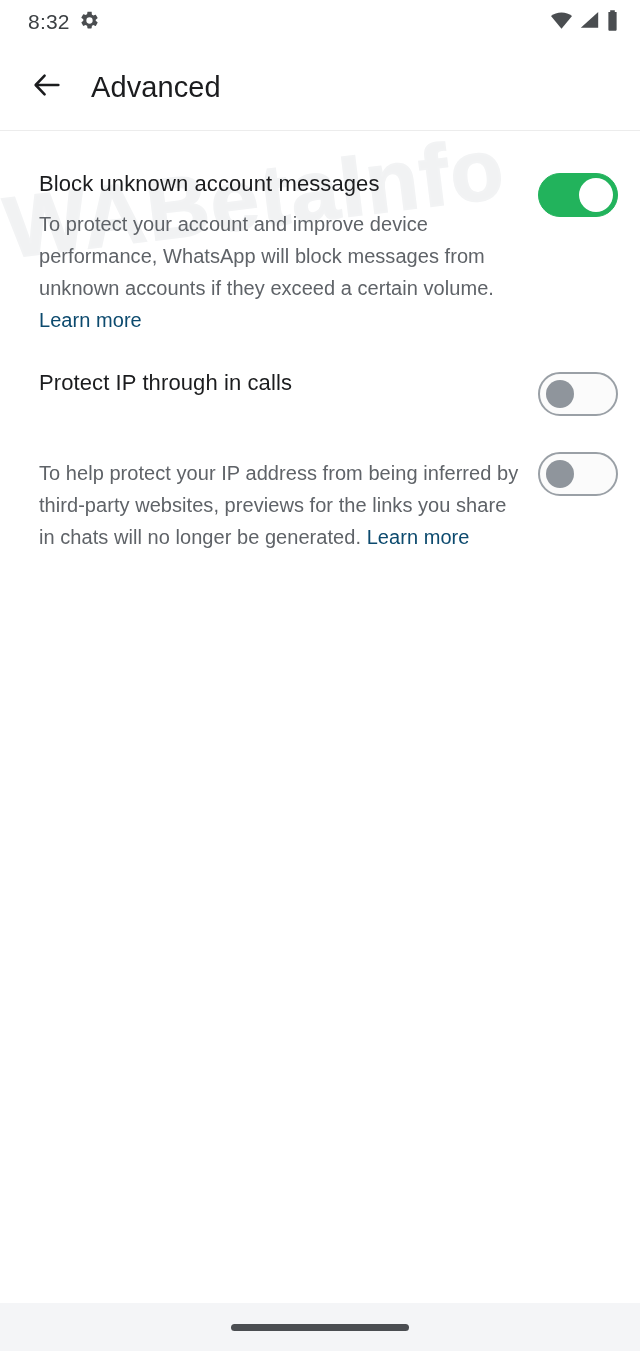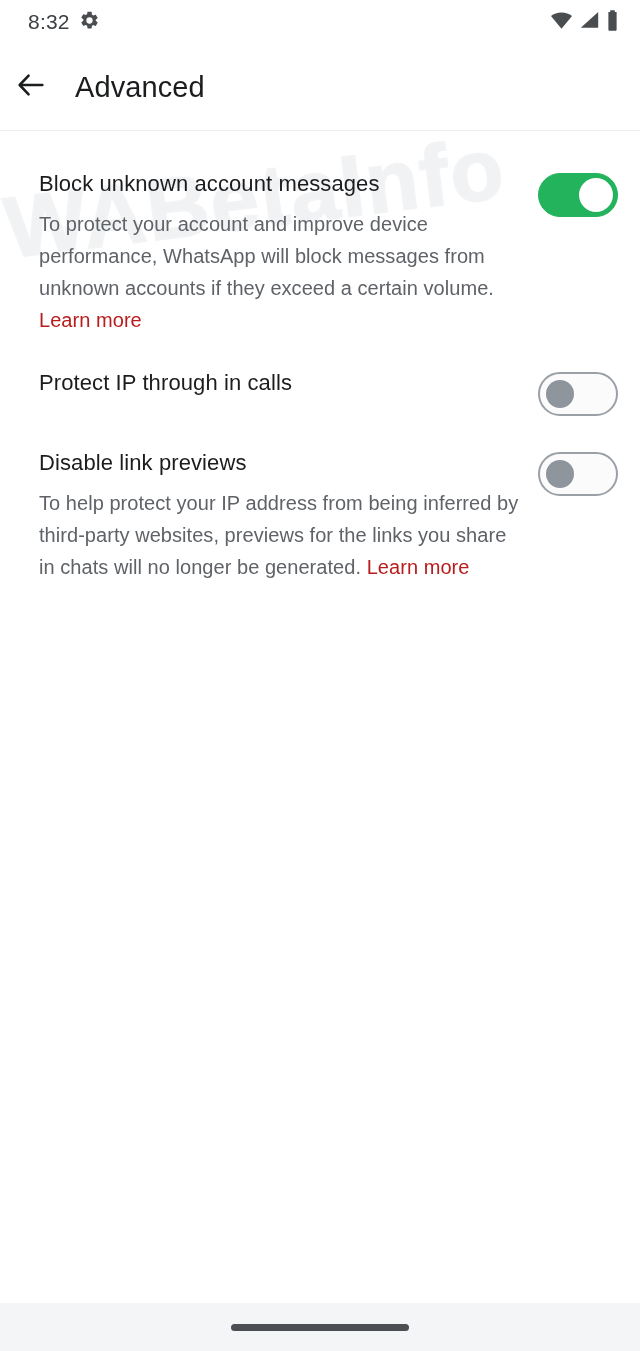--- a/index.html
+++ b/index.html
@@ -49,21 +49,21 @@
     letter-spacing:0.2px;
   }
   .sb-right { display:flex; align-items:center; gap:4px; }
   .sb-icon { display:block; }
 
   
   .header {
     position:relative; z-index:2;
     height:86px;
     display:flex; align-items:center;
-    padding-left:8px;
+    padding-left:24px;
     flex:none;
     background:#ffffff;
   }
   .back-btn {
     width:46px; height:46px;
     display:flex; align-items:center; justify-content:center;
     cursor:pointer;
     flex:none;
   }
   .page-title {
@@ -99,21 +99,21 @@
     letter-spacing:0.1px;
   }
   .setting-desc {
     margin-top:9px;
     font-size:20px;
     color:#5f6368;
     line-height:32px;
     letter-spacing:0.05px;
   }
   .learn-more {
-    color:#b91c1c;
+    color:#0c4a6e;
     cursor:pointer;
   }
 
   
   .toggle {
     flex:none;
     width:80px; height:44px;
     border-radius:22px;
     position:relative;
     margin-top:4px;
@@ -223,21 +223,20 @@
       <div class="setting-texts">
         <div class="setting-title">Protect IP through in calls</div>
       </div>
       <div class="toggle off">
         <div class="thumb"></div>
       </div>
     </div>
 
     <div class="setting-row">
       <div class="setting-texts">
-        <div class="setting-title">Disable link previews</div>
         <div class="setting-desc"><span>To help protect your IP address from being inferred by third-party websites, previews for the links you share in chats will no longer be generated. </span><span class="learn-more">Learn more</span></div>
       </div>
       <div class="toggle off">
         <div class="thumb"></div>
       </div>
     </div>
 
   </div>
 
   <div class="navbar">

